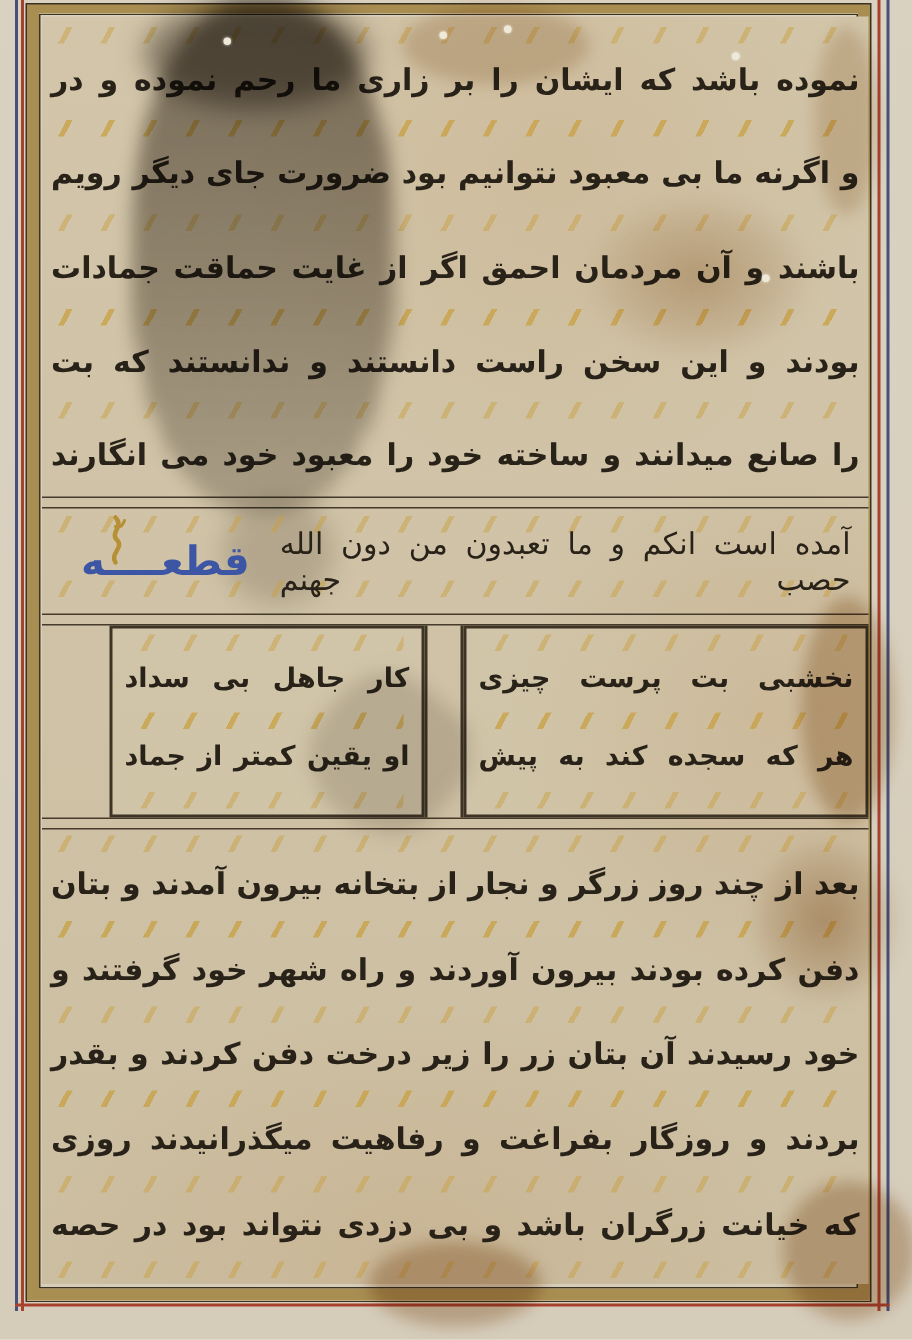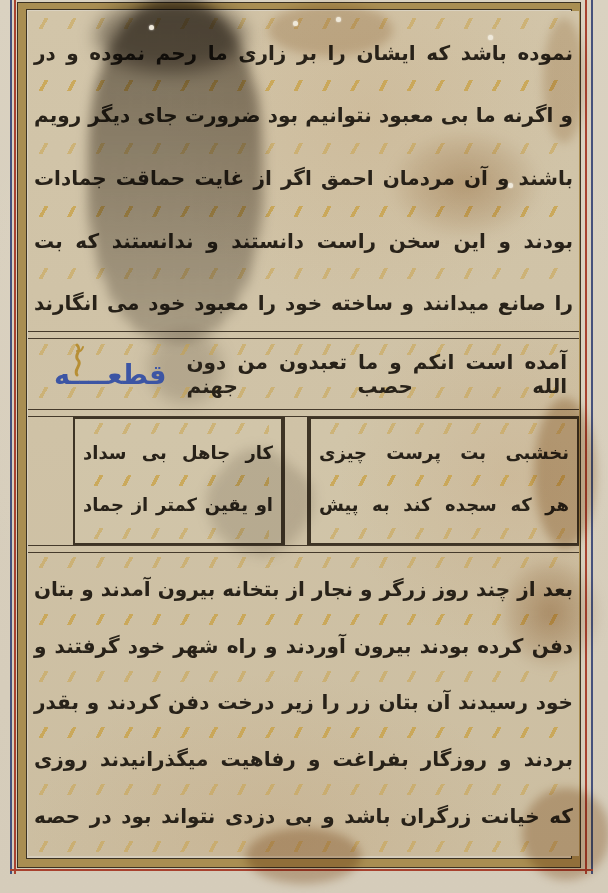--- a/index.html
+++ b/index.html
@@ -36,21 +36,21 @@
           background-image:repeating-linear-gradient(118deg,
             transparent 0 11px, rgba(201,160,65,.95) 11px 14.5px, transparent 14.5px 25px);}
   .dashes.faint{opacity:.5;}
   #sec1{top:0;height:320px;}
   .divband{position:absolute;left:0;width:100%;height:8px;box-sizing:border-box;
            border-top:1.5px solid #453a2b;border-bottom:1.5px solid #453a2b;}
   #div1{top:320px;} #div2{top:398px;} #div3{top:534px;}
   
   #sec2{top:328px;height:70px;justify-content:center;position:absolute;}
   .sec2row{display:flex;align-items:center;padding:0 12px;position:relative;z-index:2;}
-  .quote{flex:1;font-weight:700;font-size:20px;color:#282219;
+  .quote{flex:1;font-weight:400;font-size:20px;color:#282219;
          text-align:justify;text-align-last:justify;margin-left:20px;}
   .qita-label{font-weight:700;font-size:27px;color:#3c55a4;padding-left:14px;white-space:nowrap;}
   .sec2dash{position:absolute;left:0;right:0;z-index:1;}
   .sec2dash.a{top:5px;} .sec2dash.b{top:48px;}
   .flourish{position:absolute;left:34px;top:4px;z-index:3;}
   
   #qita{top:406px;height:128px;display:flex;flex-direction:row;}
   .vbox{box-sizing:border-box;border:2px solid #3e3425;display:flex;flex-direction:column;
         justify-content:space-evenly;padding:0 8px;background:rgba(255,248,230,.05);}
   .vbox.right{width:270px;} .vbox.left{width:210px;}

